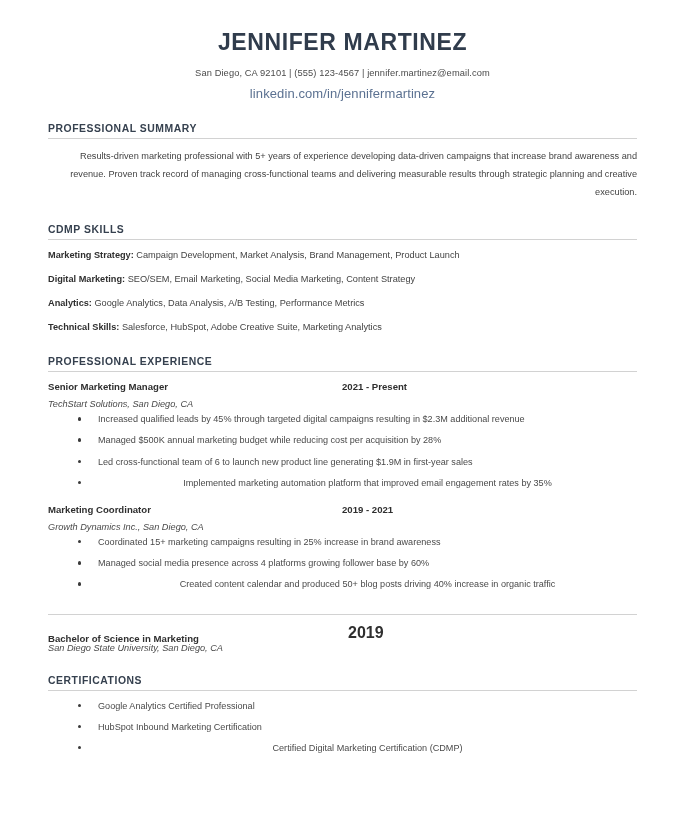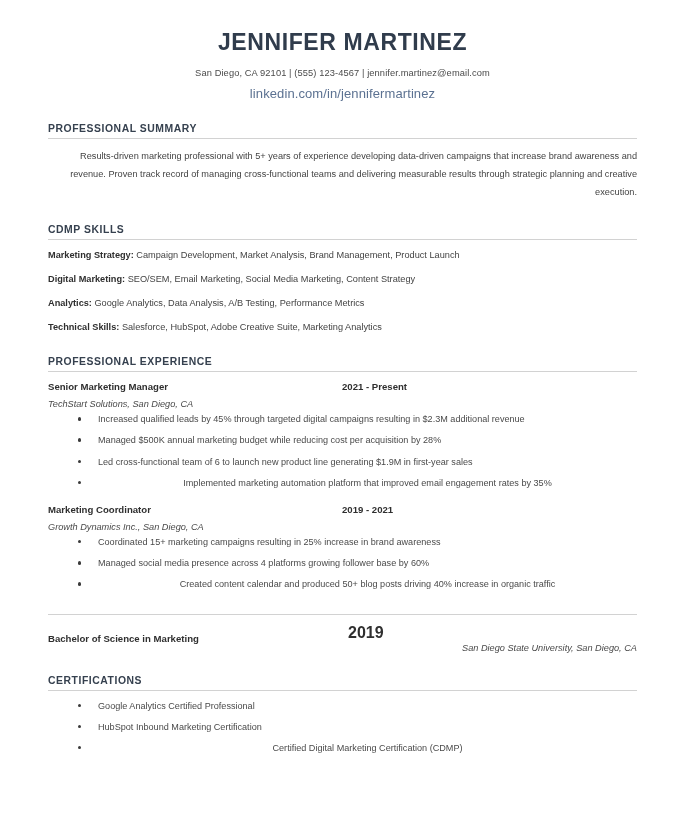--- a/index.html
+++ b/index.html
@@ -162,21 +162,20 @@
     position: absolute;
     left: 294px;
     top: 0;
     margin-left: 6px;
   }
   .edu-school {
     font-size: 9.2px;
     font-style: italic;
     color: #4a4a4a;
     margin: 4px 0 0 0;
-    text-align: right;
   }
 
   .cert-list li { margin-bottom: 9px; }
 </style>
 </head>
 <body>
 
 <div class="page">
 
   <div class="header">

